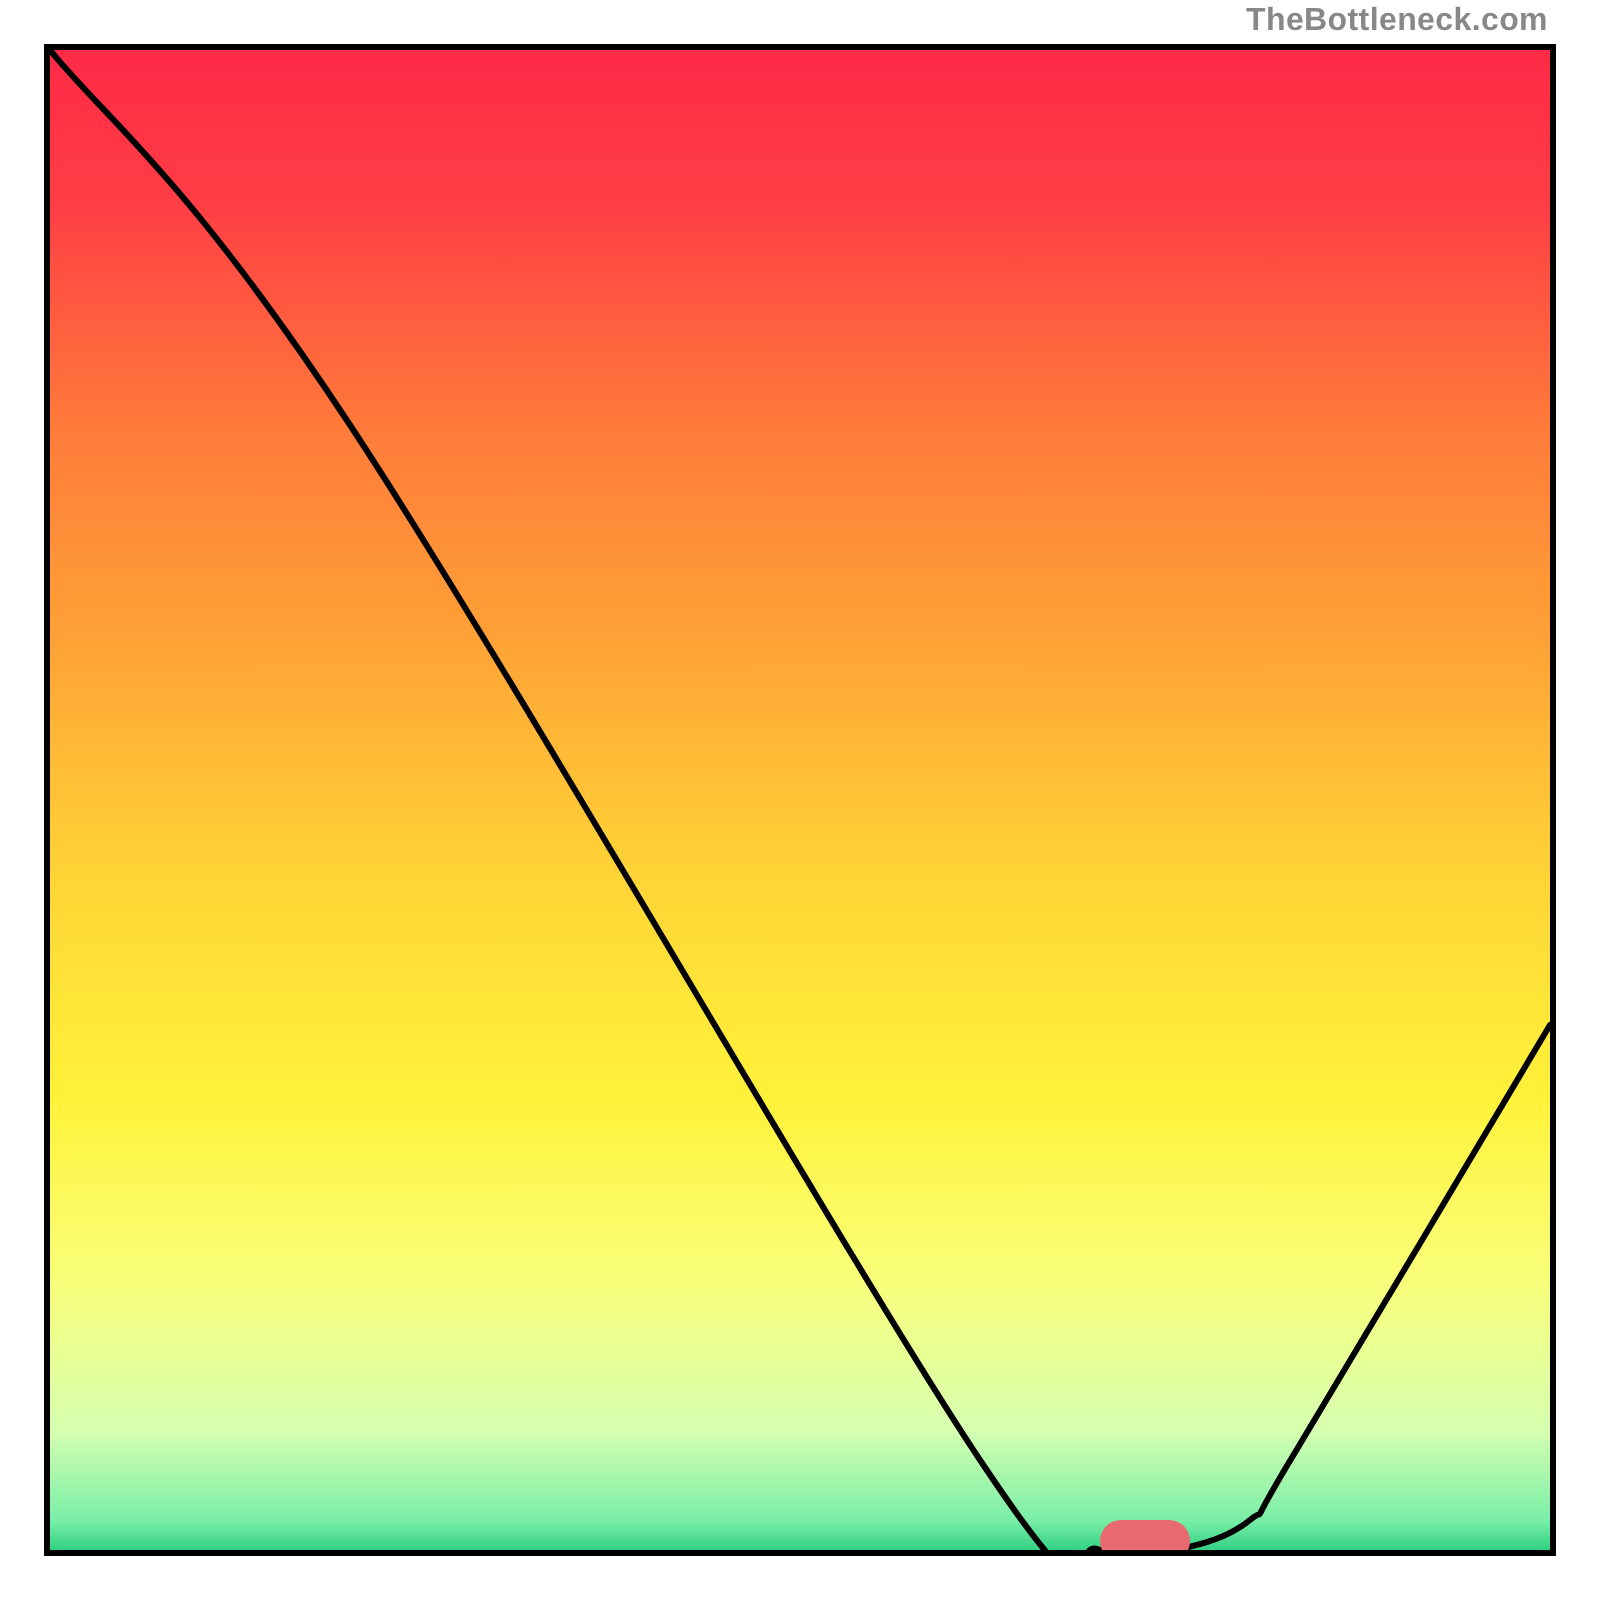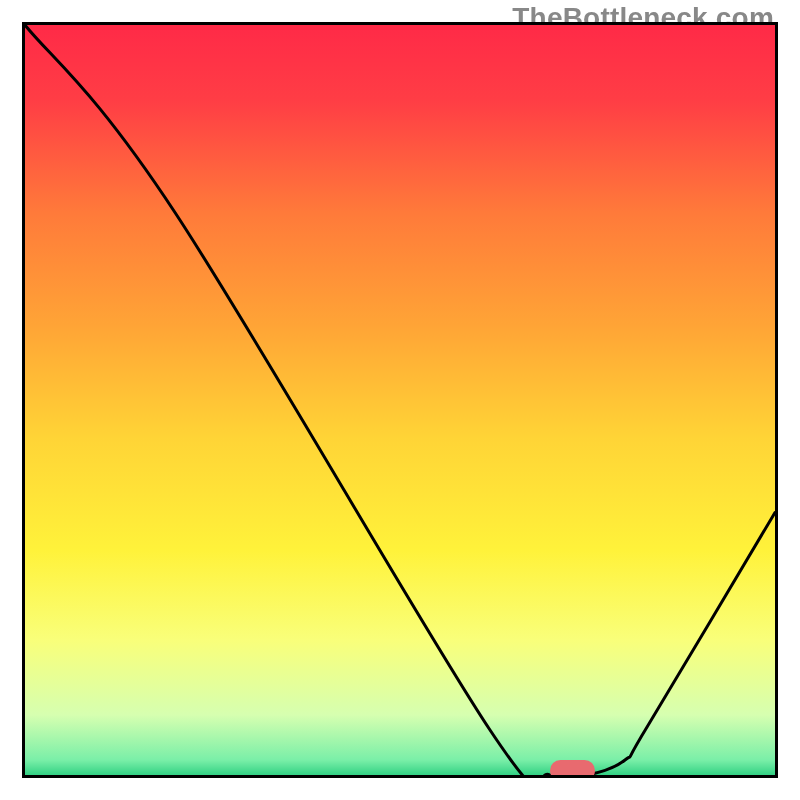--- a/index.html
+++ b/index.html
@@ -24,21 +24,21 @@
     width: 756px;
     height: 756px;
     box-sizing: border-box;
     border: 3px solid #000;
     overflow: hidden;
   }
   .watermark {
     position: absolute;
     top: 2px;
     right: 26px;
-    font-size: 28px;
+    font-size: 16px;
     font-weight: 600;
     color: #888888;
     letter-spacing: 0.2px;
   }
   svg.chart {
     display: block;
     width: 100%;
     height: 100%;
   }
 </style>

